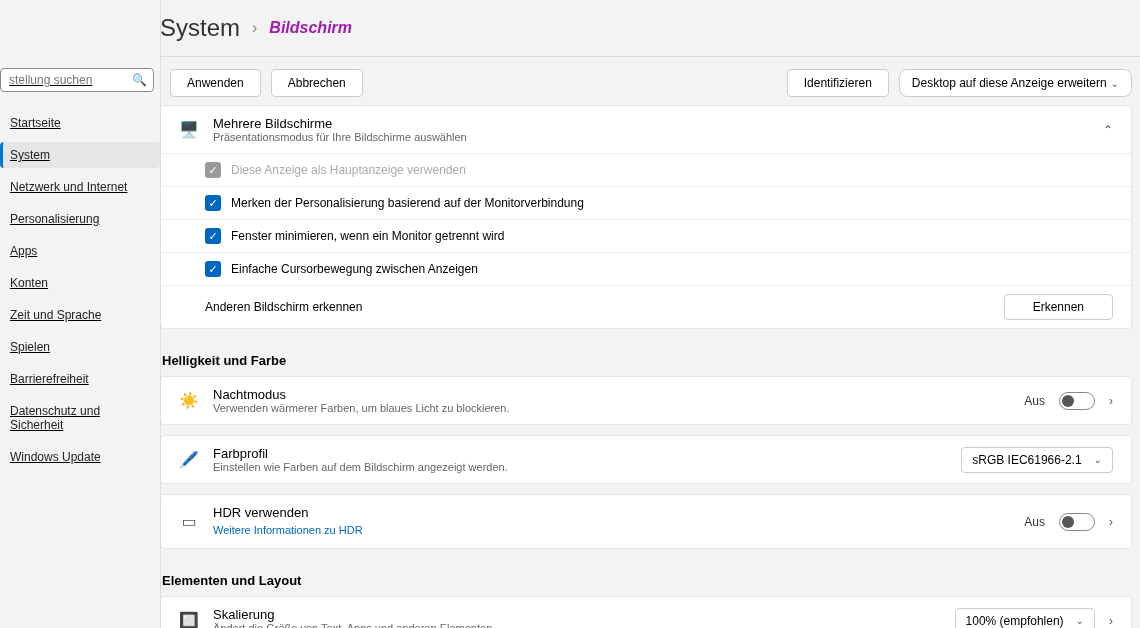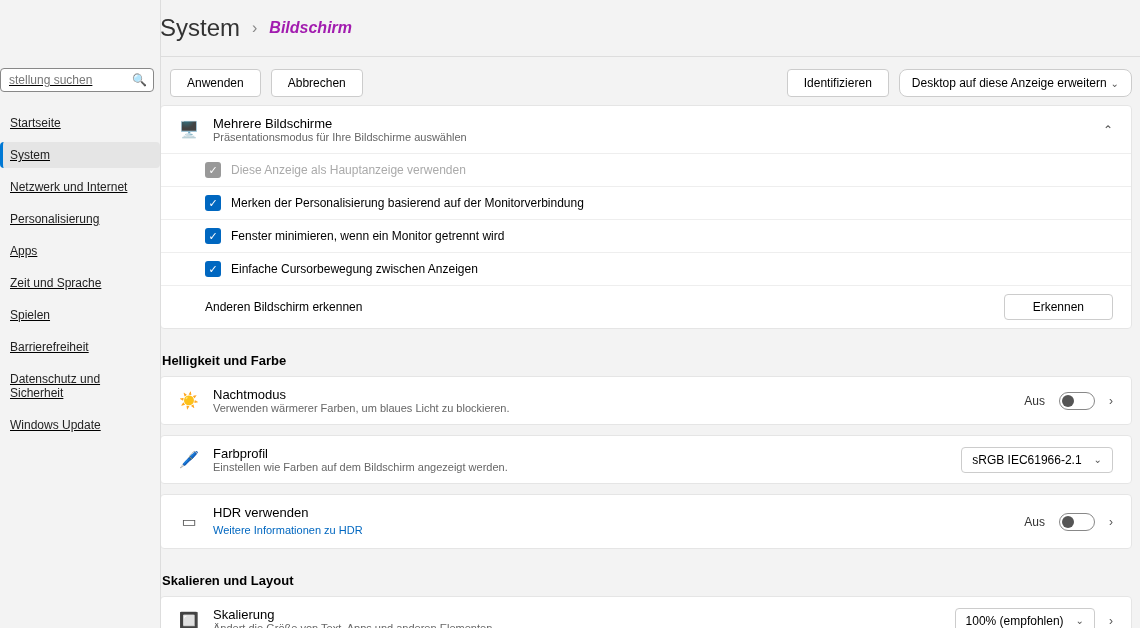--- a/index.html
+++ b/index.html
@@ -244,20 +244,21 @@
   <div class="search-box">
     <input type="text" placeholder="stellung suchen" style="">
     <span class="search-icon">🔍</span>
   </div>
   <ul class="nav-list">
     <li class="nav-item">Startseite</li>
     <li class="nav-item active">System</li>
     <li class="nav-item">Netzwerk und Internet</li>
     <li class="nav-item">Personalisierung</li>
     <li class="nav-item">Apps</li>
+    <li class="nav-item">Konten</li>
     <li class="nav-item">Zeit und Sprache</li>
     <li class="nav-item">Spielen</li>
     <li class="nav-item">Barrierefreiheit</li>
     <li class="nav-item">Datenschutz und Sicherheit</li>
     <li class="nav-item">Windows Update</li>
   </ul>
 </div>
 <div class="sep"></div>
 
 <div class="main">
@@ -353,21 +354,21 @@
           <a class="link" href="#">Weitere Informationen zu HDR</a>
         </div>
         <div class="panel-right">
           <span class="toggle-label">Aus</span>
           <span class="toggle"></span>
           <span class="chevron-right">›</span>
         </div>
       </div>
     </div>
 
-    <div class="section-title">Skalieren und Layout</div>
+    <div class="section-title">Elementen und Layout</div>
 
     <div class="panel">
       <div class="panel-header">
         <span class="panel-icon">🔲</span>
         <div>
           <div class="panel-title">Skalierung</div>
           <div class="panel-subtitle">Ändert die Größe von Text, Apps und anderen Elementen.</div>
         </div>
         <div class="panel-right">
           <div class="select">

